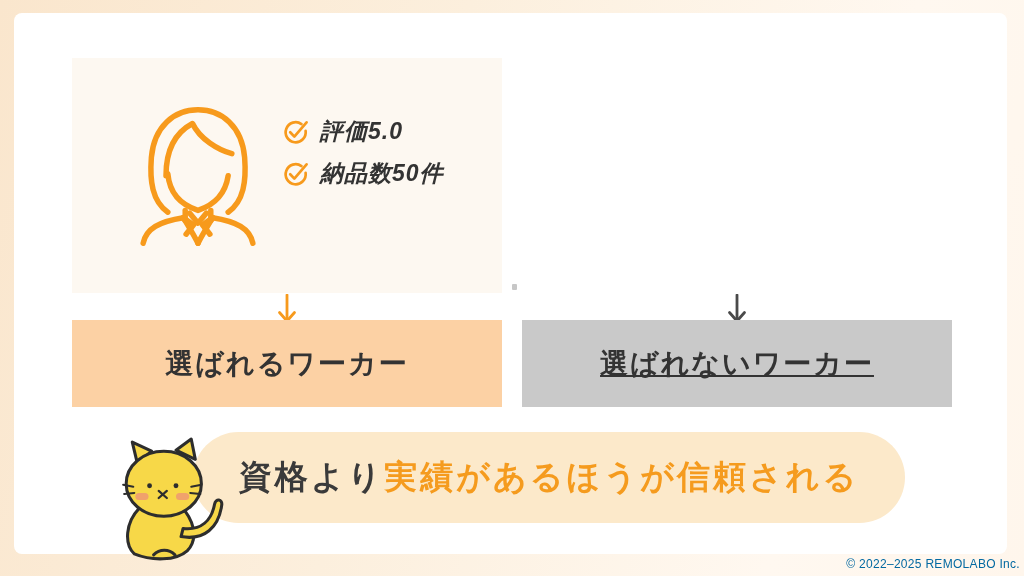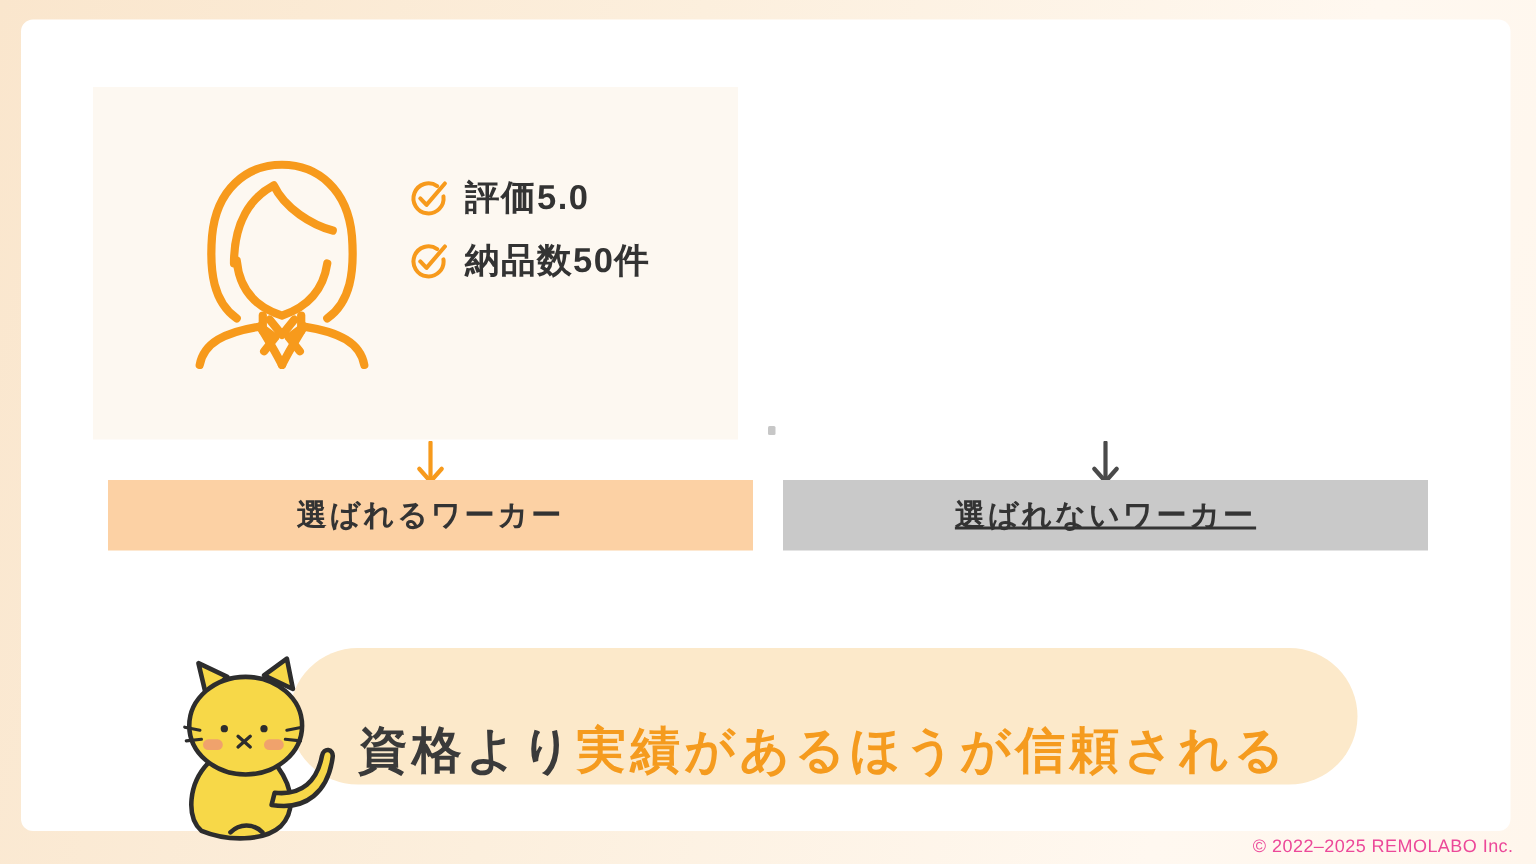--- a/index.html
+++ b/index.html
@@ -9,21 +9,21 @@
     background: linear-gradient(105deg, #FAE6CD 0%, #FCEFDD 40%, #FFF8F0 78%, #FFF6EC 100%);
     position: relative;
     overflow: hidden;
   }
   .canvas {
     position:absolute; left:14px; top:13px; width:993px; height:541px;
     background:#ffffff; border-radius:8px;
   }
   
   .panel { position:absolute; top:45px; width:430px; height:235px; }
-  .panel-left  { left:48px;  background:#FDF8F1; }
+  .panel-left  { left:58px;  background:#FDF8F1;font-style:italic; }
   .panel-right { left:508px; background:#F5F5F5; }
   .person-icon { position:absolute; left:62px; top:40px; width:128px; height:148px; }
   .panel-left  .person-icon { color:#F79A1C; }
   .panel-right .person-icon { color:#524D4A; }
   .checklist {
     position:absolute; left:210px; top:60px; list-style:none;
     display:flex; flex-direction:column; gap:15px;
   }
   .checklist li { display:flex; align-items:center; gap:11px; height:27px; }
   .check-icon { width:27px; height:27px; flex:0 0 27px; }
@@ -31,49 +31,49 @@
   .panel-right .check-icon { color:#524D4A; }
   .check-text { font-size:23px; font-weight:700; color:#333333; letter-spacing:1px; white-space:nowrap; }
 
   
   .down-arrow { position:absolute; top:281px; width:26px; height:30px; }
   .down-arrow.left  { left:260px; color:#F79A1C; }
   .down-arrow.right { left:710px; color:#4A4A4A; }
 
   
   .label-bar {
-    position:absolute; top:307px; width:430px; height:47px;
+    position:absolute; top:307px; width:430px; height:87px;
     display:flex; align-items:center; justify-content:center;
-    font-size:20px; font-weight:700; color:#333333; letter-spacing:2px;
+    font-size:28px; font-weight:700; color:#333333; letter-spacing:2px;
   }
   .label-bar.left  { left:58px;  background:#FCD1A4; }
   .label-bar.right { left:508px; background:#C9C9C9;text-decoration:underline; }
 
   
   .conclusion-pill {
     position:absolute; left:179px; top:419px; width:712px; height:91px;
     background:#FCE9CA; border-radius:46px; z-index:1;
-    display:flex; align-items:flex-end; justify-content:center;
+    display:flex; align-items:center; justify-content:center;
     white-space:nowrap;
   }
   .conclusion-text { font-size:33px; font-weight:700; letter-spacing:3px; }
   .conclusion-prefix    { color:#3A3A3A; }
   .conclusion-highlight { color:#F59B1E; }
 
   
   .cat-mascot { position:absolute; left:96px; top:424px; width:134px; height:124px; z-index:2; }
 
   
   .cursor-artifact {
     position:absolute; left:498px; top:271px; width:5px; height:6px;
     background:#8f8f8f; opacity:.5; border-radius:1px;
   }
   .footer-copyright {
-    position:absolute; right:15px; bottom:5px;
-    font-size:12px; color:#ec4899; letter-spacing:.3px;
+    position:absolute; right:4px; bottom:5px;
+    font-size:12px; color:#0369a1; letter-spacing:.3px;
   }
 </style>
 </head>
 <body>
 
 <svg width="0" height="0" style="position:absolute" aria-hidden="true">
   <defs>
     <g id="def-person" fill="none" stroke="currentColor" stroke-width="6" stroke-linecap="round" stroke-linejoin="round">
       <path d="M37 124 C20 112 17 90 19 64 C22 30 44 12 70 12 C96 12 118 30 121 64 C123 90 120 112 103 124"></path>
       <path d="M35 84 C35 54 47 36 64 27 C72 44 92 56 107 60"></path>

